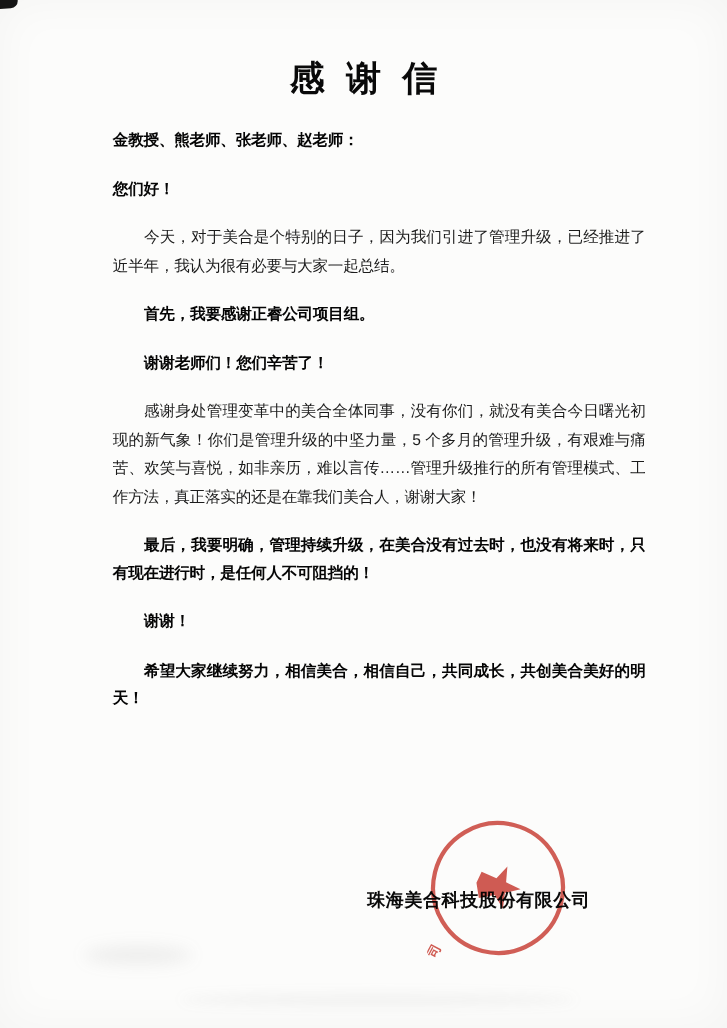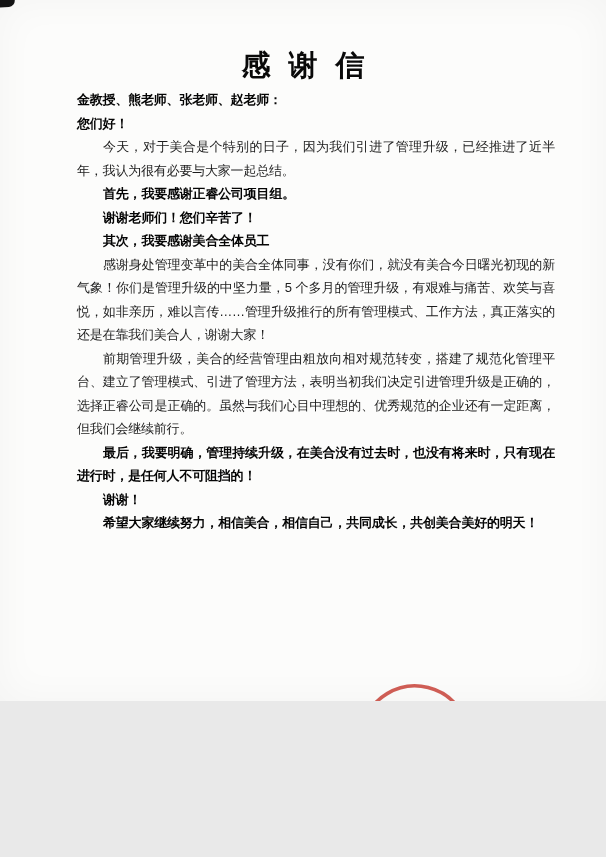--- a/index.html
+++ b/index.html
@@ -3,21 +3,21 @@
 <meta charset="utf-8">
 <style>
   html,body{margin:0;padding:0;}
   body{
     width:606px;height:857px;
     background:#e9e9e9;
     font-family:"Liberation Sans","DejaVu Sans",sans-serif;
   }
   .page{
     position:relative;
-    width:606px;height:701px;
+    width:606px;height:857px;
     background:#fcfcfb;
     overflow:hidden;
     box-shadow:inset 0 0 40px rgba(0,0,0,0.035);
     text-decoration:underline;
   }
   
   .corner-mark{
     position:absolute;left:0;top:0;width:17px;height:8px;
     background:#141414;border-radius:0 2px 7px 1px;
     transform:rotate(-4deg) translate(-2px,-1px);
@@ -38,21 +38,21 @@
     letter-spacing:18px;text-indent:18px;
   }
   .letter-body{
     position:absolute;
     left:77px;right:51px;top:88px;
     font-size:13px;line-height:23.5px;
     letter-spacing:-0.2px;
     color:#1c1c1c;
     text-align:justify;
   }
-  .letter-body p{margin:0;}
+  .letter-body p{margin:17px;}
   .letter-body p.indent{text-indent:2em;}
   .letter-body p.bold{font-weight:700;color:#050505;}
   .redaction{
     display:inline-block;
     width:40px;height:11px;
     background:#191919;
     border-radius:2px 3px 2px 3px;
     transform:rotate(-2deg);
     vertical-align:-1px;
     box-shadow:1px 1px 0 rgba(25,25,25,0.55), -1px 0 0 rgba(25,25,25,0.4);
@@ -86,23 +86,21 @@
   <div class="corner-mark"></div>
 
   <h1 class="title">感谢信</h1>
 
   <div class="letter-body" id="letter-body">
       <p class="bold ">金教授、熊老师、张老师、赵老师：</p>
       <p class="bold ">您们好！</p>
       <p class="indent">今天，对于美合是个特别的日子，因为我们引进了管理升级，已经推进了近半年，我认为很有必要与大家一起总结。</p>
       <p class="bold indent">首先，我要感谢正睿公司项目组。</p>
       <p class="bold indent">谢谢老师们！您们辛苦了！</p>
-      <p class="bold indent">其次，我要感谢美合全体员工</p>
       <p class="indent">感谢身处管理变革中的美合全体同事，没有你们，就没有美合今日曙光初现的新气象！你们是管理升级的中坚力量，5 个多月的管理升级，有艰难与痛苦、欢笑与喜悦，如非亲历，难以言传……管理升级推行的所有管理模式、工作方法，真正落实的还是在靠我们美合人，谢谢大家！</p>
-      <p class="indent">前期管理升级，美合的经营管理由粗放向相对规范转变，搭建了规范化管理平台、建立了管理模式、引进了管理方法，表明当初我们决定引进管理升级是正确的，选择正睿公司是正确的。虽然与我们心目中理想的、优秀规范的企业还有一定距离，但我们会继续前行。</p>
       <p class="bold indent">最后，我要明确，管理持续升级，在美合没有过去时，也没有将来时，只有现在进行时，是任何人不可阻挡的！</p>
       <p class="bold indent">谢谢！</p>
       <p class="bold indent">希望大家继续努力，相信美合，相信自己，共同成长，共创美合美好的明天！</p>
     </div>
 
   <div class="signature">珠海美合科技股份有限公司</div>
 
 
   <svg class="stamp" viewBox="0 0 120 120" xmlns="http://www.w3.org/2000/svg">
     <g transform="rotate(14,60,60)">

